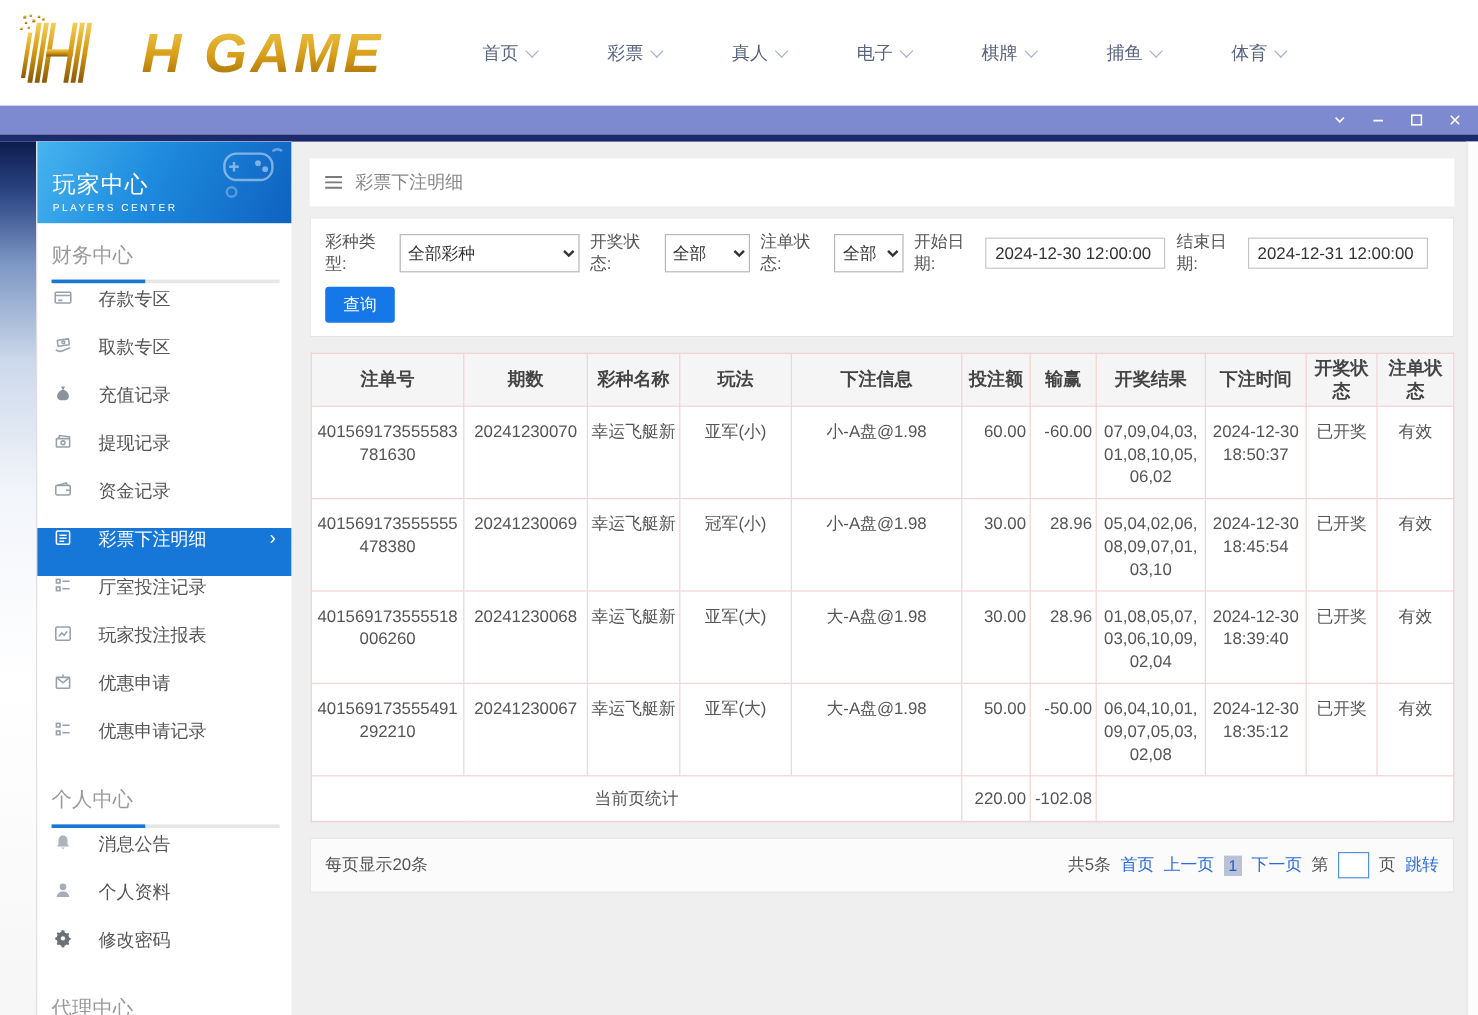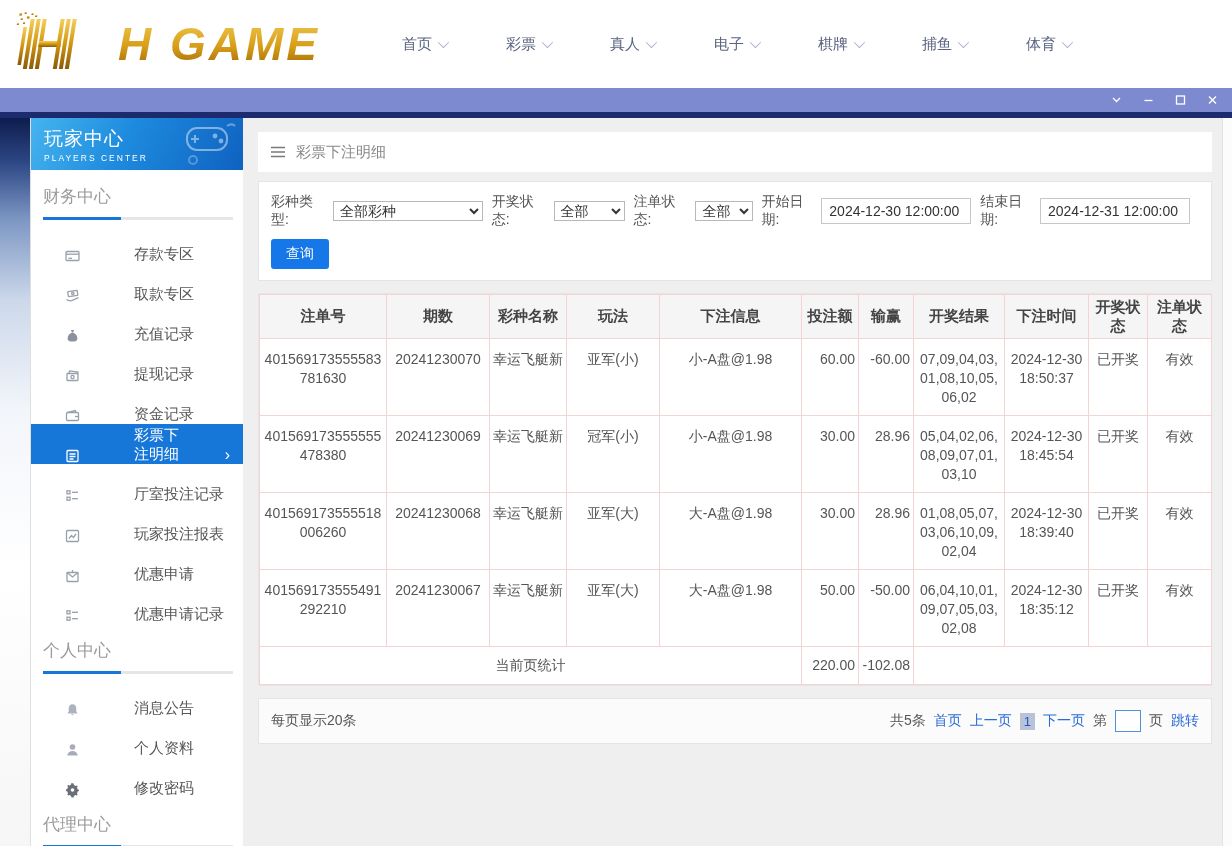--- a/index.html
+++ b/index.html
@@ -28,42 +28,42 @@
   .tb-btn { width:28px; height:20px; display:flex; align-items:center; justify-content:center; cursor:pointer; }
 
   
   .window { position:absolute; top:112px; left:0; right:0; bottom:0; background:#efefef;
             border-top:6px solid #1c2a6e; display:flex; }
   .left-strip { width:30px;
     background:linear-gradient(180deg,#0e1c4e 0%,#2c4784 6%,#7d97c4 14%,#ccd8ea 25%,#f2f5fa 40%,#ffffff 62%,#f6f6f6 100%); }
 
   
   .sidebar { width:213px; background:#fff; border-left:1px solid #dfdfdf; overflow:hidden; flex-shrink:0; }
-  .sidebar-header { height:52px; position:relative; color:#fff; padding:8px 0 0 13px; overflow:hidden;
+  .sidebar-header { height:68px; position:relative; color:#fff; padding:23px 0 0 13px; overflow:hidden;
     background:linear-gradient(115deg,#45b4ef 0%,#1e8ade 45%,#0f62c0 100%); }
   .sidebar-header .t1 { font-size:19px; letter-spacing:1px; }
   .sidebar-header .t2 { font-size:8.5px; letter-spacing:2px; margin-top:1px; }
   .sidebar-header .pad-art { position:absolute; right:6px; top:4px; opacity:.45; }
   .side-section-title { font-size:17px; color:#9a9a9a; padding:15px 0 9px 12px; }
   .side-rule { height:3px; background:#e6e6e6; margin:0 10px 4px 12px; position:relative; }
   .side-rule::before { content:""; position:absolute; left:0; top:0; height:3px; width:78px; background:#1677d8; }
-  .side-item { height:40px; display:flex; align-items:flex-end; padding-left:33px; font-size:15px; color:#555; cursor:pointer;gap:32px; }
+  .side-item { height:40px; display:flex; align-items:flex-start; padding-left:13px; font-size:15px; color:#555; cursor:pointer; }
   .side-item .s-ico { width:17px; height:16px; margin-right:21px; display:inline-flex; align-items:center; }
   .side-item.active { background:#1677d8; color:#fff; }
   .side-item.active .arrow { margin-left:auto; margin-right:13px; font-size:16px; color:#fff; }
 
   
   .main { flex:1; padding:0 10px 0 15px; min-width:0; }
   .breadcrumb { margin-top:14px; height:40px; background:#fff; display:flex; align-items:center;
                 padding-left:12px; gap:10px; color:#888; font-size:15px; }
   .filter-panel { margin-top:9px; background:#fff; border:1px solid #e4e4e4; padding:11px 12px; font-size:14px; color:#555; }
   .f-row { display:flex; align-items:flex-end; }
   .f-row label { margin-right:3px; }
   .f-group { margin-right:9px; display:flex; align-items:center; }
-  select { height:20px; border:1px solid #b8b8b8; background:#fff; font-size:14px; color:#333;
+  select { height:32px; border:1px solid #b8b8b8; background:#fff; font-size:14px; color:#333;
            font-family:inherit; padding:0 2px; }
   .sel-lottery { width:152px; } .sel-draw { width:72px; } .sel-order { width:58px; }
   .date-input { width:150px; height:26px; border:1px solid #c7c7c7; font-size:14px; color:#333;
                 padding:0 7px; font-family:inherit; }
   .btn-query { margin-top:10px; background:#1677e8; color:#fff; border:none; border-radius:3px;
                font-size:14px; padding:6px 15px; cursor:pointer; font-family:Liberation Serif, serif; }
 
   
   .table-panel { margin-top:12px; background:#fff; border:1px solid #e6e6e6; }
   table { width:100%; border-collapse:collapse; table-layout:fixed; }

